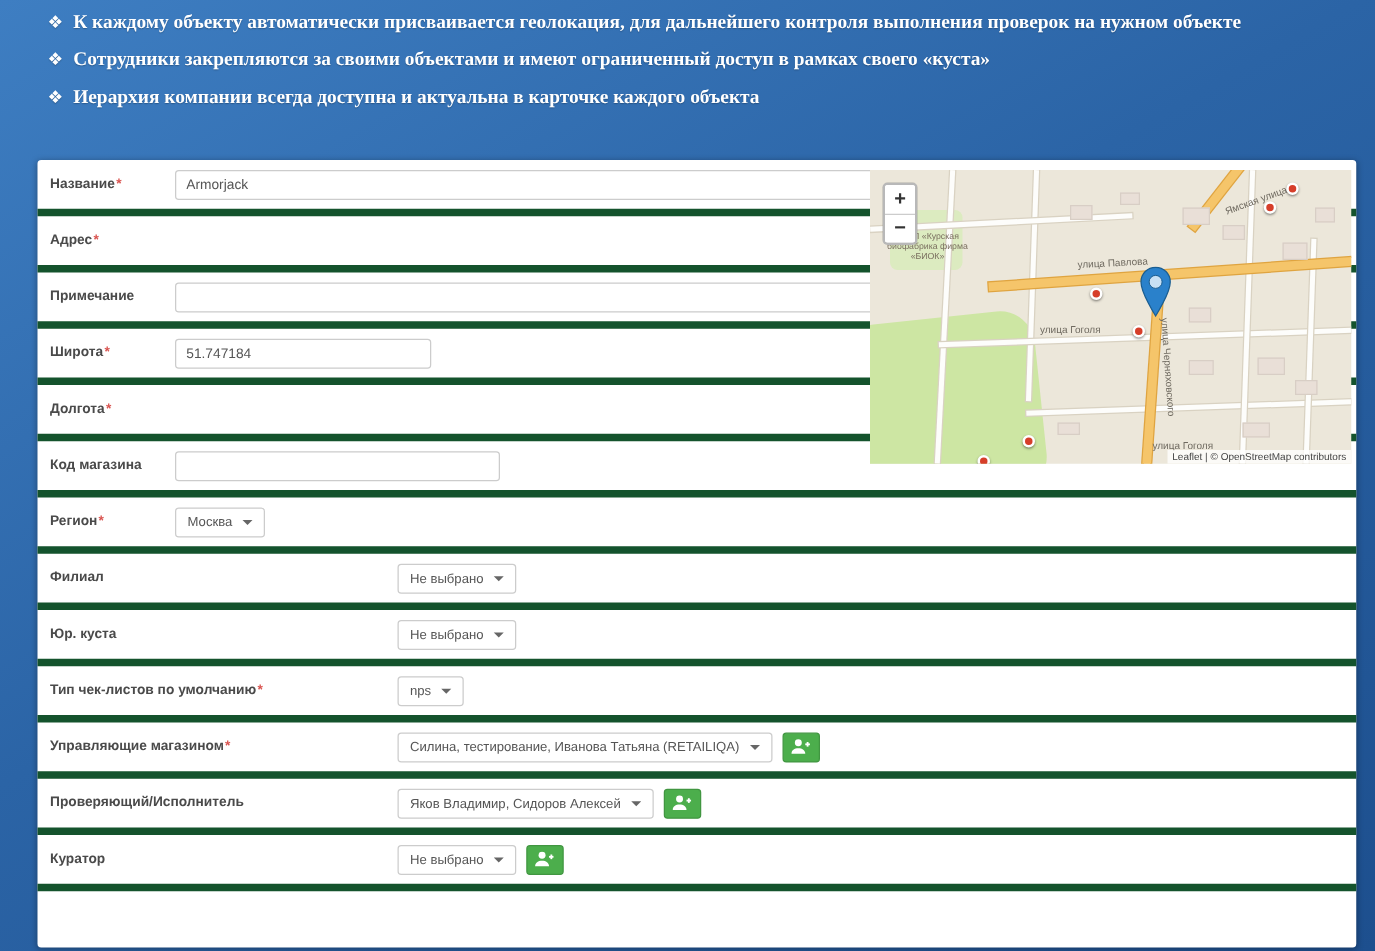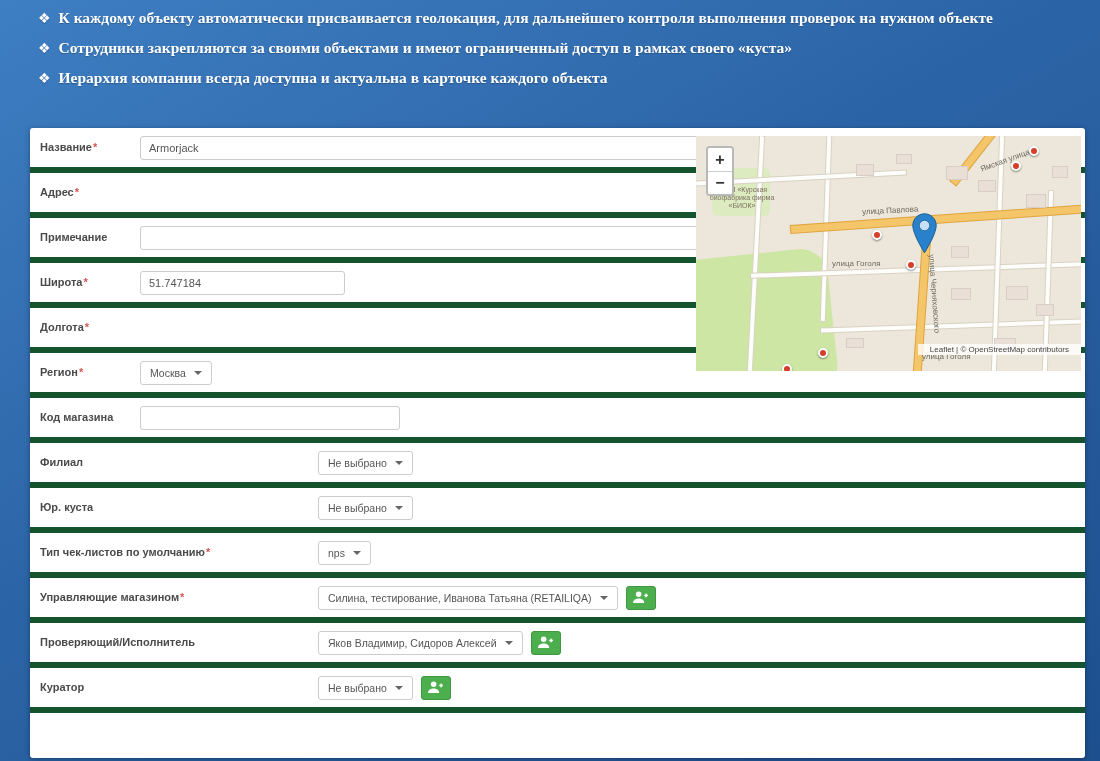--- a/index.html
+++ b/index.html
@@ -52,22 +52,22 @@
   .m-road-o{position:absolute;background:#f5c56a;box-shadow:0 0 0 1px #dfa440}
   .m-poi{position:absolute;width:10px;height:10px;border-radius:50%;background:#d63e2a;
     border:2px solid #fff;box-shadow:0 1px 2px rgba(0,0,0,.45)}
   .m-label{position:absolute;font-size:8px;color:#6f6a60;white-space:nowrap}
   .m-poi-label{position:absolute;font-size:7px;color:#7a6f5f;width:80px;text-align:center;line-height:1.15}
   .zoomctl{position:absolute;left:10px;top:10px;width:28px;border:2px solid rgba(0,0,0,.28);
     border-radius:4px;overflow:hidden;background:#fff;z-index:8}
   .zbtn{width:100%;height:23px;display:flex;align-items:center;justify-content:center;
     font-size:16px;font-weight:bold;color:#333;cursor:pointer;background:#fff}
   .zbtn + .zbtn{border-top:1px solid #ccc}
-  .attrib{position:absolute;right:0;bottom:16px;background:rgba(255,255,255,.78);font-size:8px;
-    color:#444;padding:1px 12px;z-index:9}
+  .attrib{position:absolute;right:0;bottom:0;background:rgba(255,255,255,.78);font-size:8px;
+    color:#444;padding:1px 4px;z-index:9}
   .pin{position:absolute;left:216px;top:77px;z-index:7}
 </style>
 </head>
 <body>
 
 <div class="intro">
   <div class="bullet">
     <span class="bmark">❖</span>
     <span>К каждому объекту автоматически присваивается геолокация, для дальнейшего контроля выполнения проверок на нужном объекте</span>
   </div>
@@ -106,33 +106,33 @@
     <div class="fctrl pos-a">
       <input class="txt w-sm" type="text" value="51.747184" style="">
     </div>
   </div>
 
   <div class="form-row">
     <label class="flabel"><span>Долгота</span><span class="req">*</span></label>
   </div>
 
   <div class="form-row">
+    <label class="flabel"><span>Код магазина</span></label>
+    <div class="fctrl pos-a">
+      <input class="txt w-md" type="text" value="" style="">
+    </div>
+  </div>
+
+  <div class="form-row">
     <label class="flabel"><span>Регион</span><span class="req">*</span></label>
     <div class="fctrl pos-a">
       <div class="select">
         <span>Москва</span>
         <span class="caret"></span>
       </div>
-    </div>
-  </div>
-
-  <div class="form-row">
-    <label class="flabel"><span>Код магазина</span></label>
-    <div class="fctrl pos-a">
-      <input class="txt w-md" type="text" value="" style="">
     </div>
   </div>
 
   <div class="form-row">
     <label class="flabel"><span>Филиал</span></label>
     <div class="fctrl pos-b">
       <div class="select">
         <span>Не выбрано</span>
         <span class="caret"></span>
       </div>

